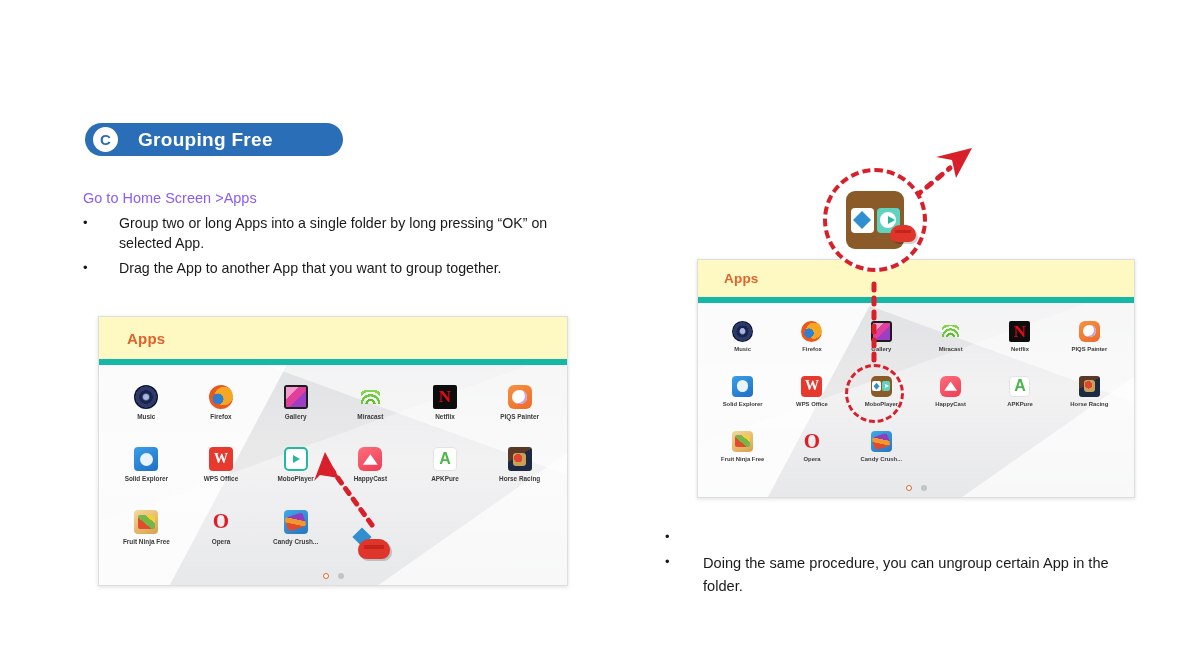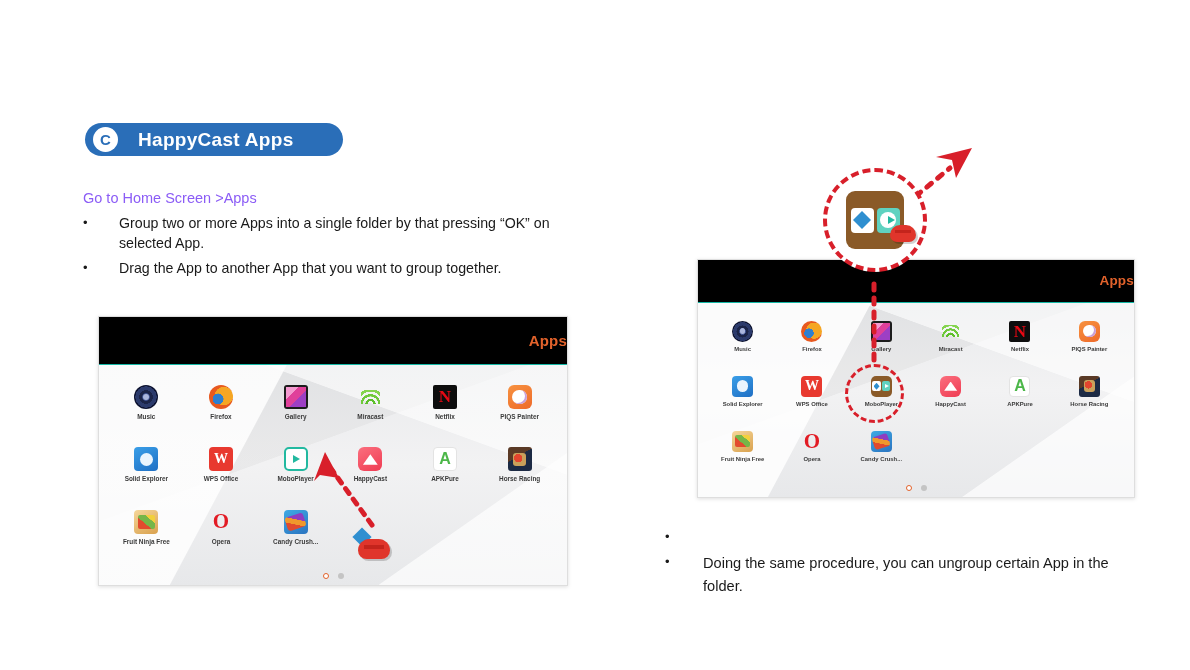--- a/index.html
+++ b/index.html
@@ -57,23 +57,22 @@
     border: 1px solid #dedede;
     box-shadow: 0 1px 4px rgba(0,0,0,.13);
     overflow: hidden;
   }
   #panel-left  { left: 98px;  top: 316px; width: 470px; height: 270px; }
   #panel-right { left: 697px; top: 259px; width: 438px; height: 239px; }
 
   .apps-titlebar {
     height: 18%;
     display: flex; align-items: center;
-    background: #000000;
-    border-bottom: 1px solid #14b8a6;
-    justify-content: flex-end;
+    background: #fef9c3;
+    border-bottom: 6px solid #14b8a6;
   }
   .apps-title {
     color: #E2622B; font-size: 15px; font-weight: bold;
     margin-left: 28px; letter-spacing: .2px;
   }
   #panel-right .apps-title { font-size: 13.5px; margin-left: 26px; }
 
   .apps-body {
     position: relative;
     height: 82%;
@@ -255,29 +254,29 @@
   }
 
   
   .overlay-svg { position: absolute; left: 0; top: 0; width: 1190px; height: 670px; pointer-events: none; }
 </style>
 </head>
 <body>
 
 <div class="section-pill">
   <div class="pill-badge">C</div>
-  <div class="pill-title">HappyCast Apps</div>
+  <div class="pill-title">Grouping Free</div>
 </div>
 
 <div class="lead-line">Go to Home Screen &gt;Apps</div>
 
 <div class="bullets-left">
   <div class="bullet-row">
     <span class="bullet-dot">•</span>
-    <span class="bullet-text">Group two or more Apps into a single folder by that pressing “OK” on selected App.</span>
+    <span class="bullet-text">Group two or long Apps into a single folder by long pressing “OK” on selected App.</span>
   </div>
   <div class="bullet-row">
     <span class="bullet-dot">•</span>
     <span class="bullet-text">Drag the App to another App that you want to group together.</span>
   </div>
 </div>
 
 <div class="bullets-right">
   <div class="bullet-row">
     <span class="bullet-dot">•</span>

